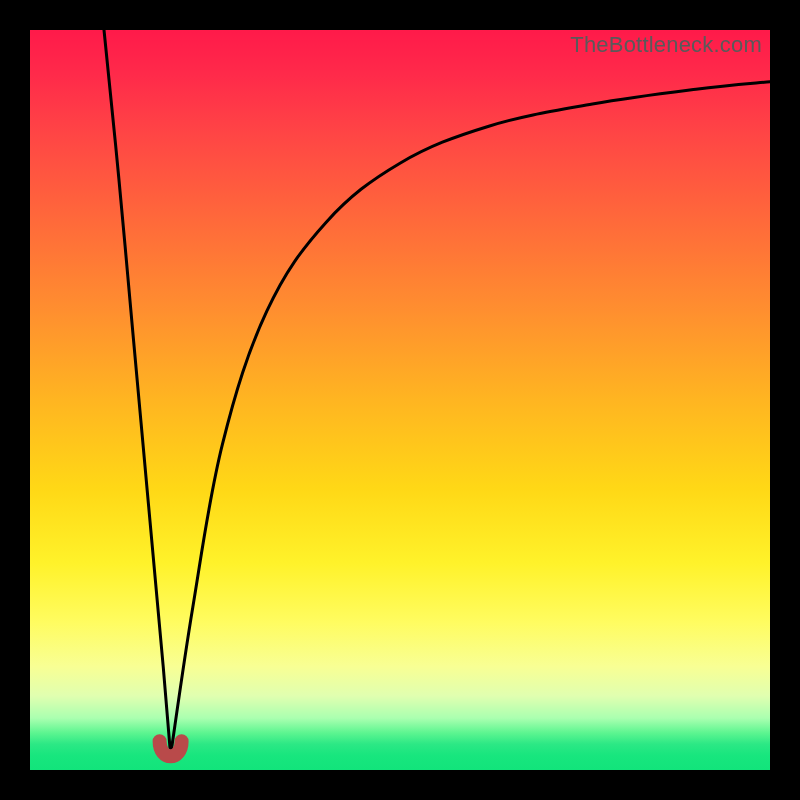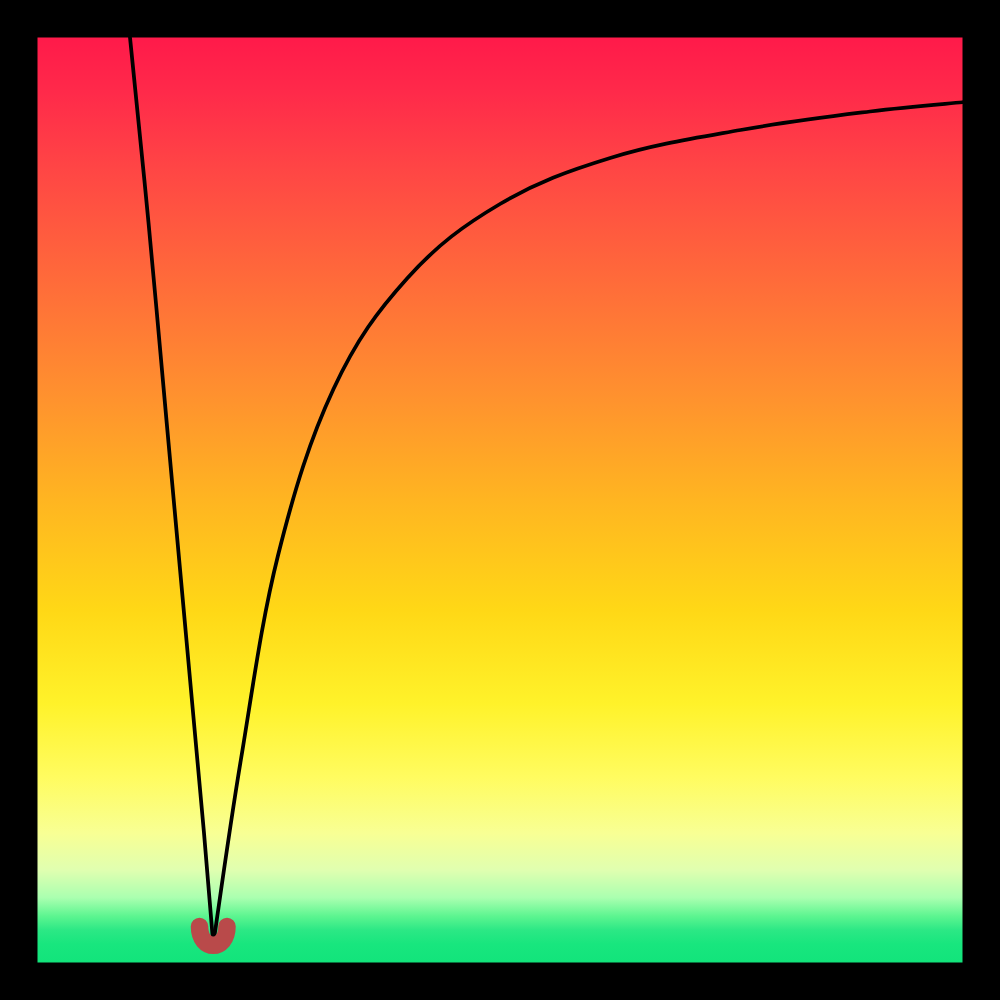--- a/index.html
+++ b/index.html
@@ -82,14 +82,15 @@
 <div class="outer">
   <div class="plot">
     <div class="gradient"></div>
 
     <svg class="curves" viewBox="0 0 740 740" preserveAspectRatio="none">
       <path id="left-branch" class="curve-line" d="M 74 0 C 76.664 26.64, 83.472 92.056, 88.8 148 C 94.128 203.94400000000002, 98.272 252.192, 103.60000000000001 310.8 C 108.92800000000001 369.408, 113.072 414.992, 118.4 473.6 C 123.72800000000001 532.208, 129.20399999999998 591.112, 133.2 636.4 C 137.196 681.688, 139.268 709.216, 140.6 725.2"></path>
       <path id="right-branch" class="curve-line" d="M 140.6 725.2 C 144.596 698.5600000000001, 153.476 633.144, 162.8 577.2 C 172.12400000000002 521.2560000000001, 179.08 467.68, 192.4 414.4 C 205.72 361.11999999999995, 218.15200000000002 321.15999999999997, 236.8 281.2 C 255.448 241.23999999999998, 272.024 219.03999999999996, 296 192.39999999999998 C 319.976 165.76, 340.696 150.51600000000002, 370 133.20000000000005 C 399.304 115.88400000000006, 424.168 106.85600000000005, 458.8 96.20000000000005 C 493.432 85.54400000000004, 525.1039999999999 80.66000000000003, 562.4 74 C 599.696 67.33999999999997, 634.032 63.19599999999994, 666 59.19999999999993 C 697.968 55.20399999999992, 726.68 53.13199999999995, 740 51.799999999999955"></path>
       <path id="trough-u" class="trough" d="M 129.6 711.2 C 129.6 731.2, 151.6 731.2, 151.6 711.2"></path>
     </svg>
 
+    <div class="watermark">TheBottleneck.com</div>
   </div>
 </div>
 
 </body></html>

